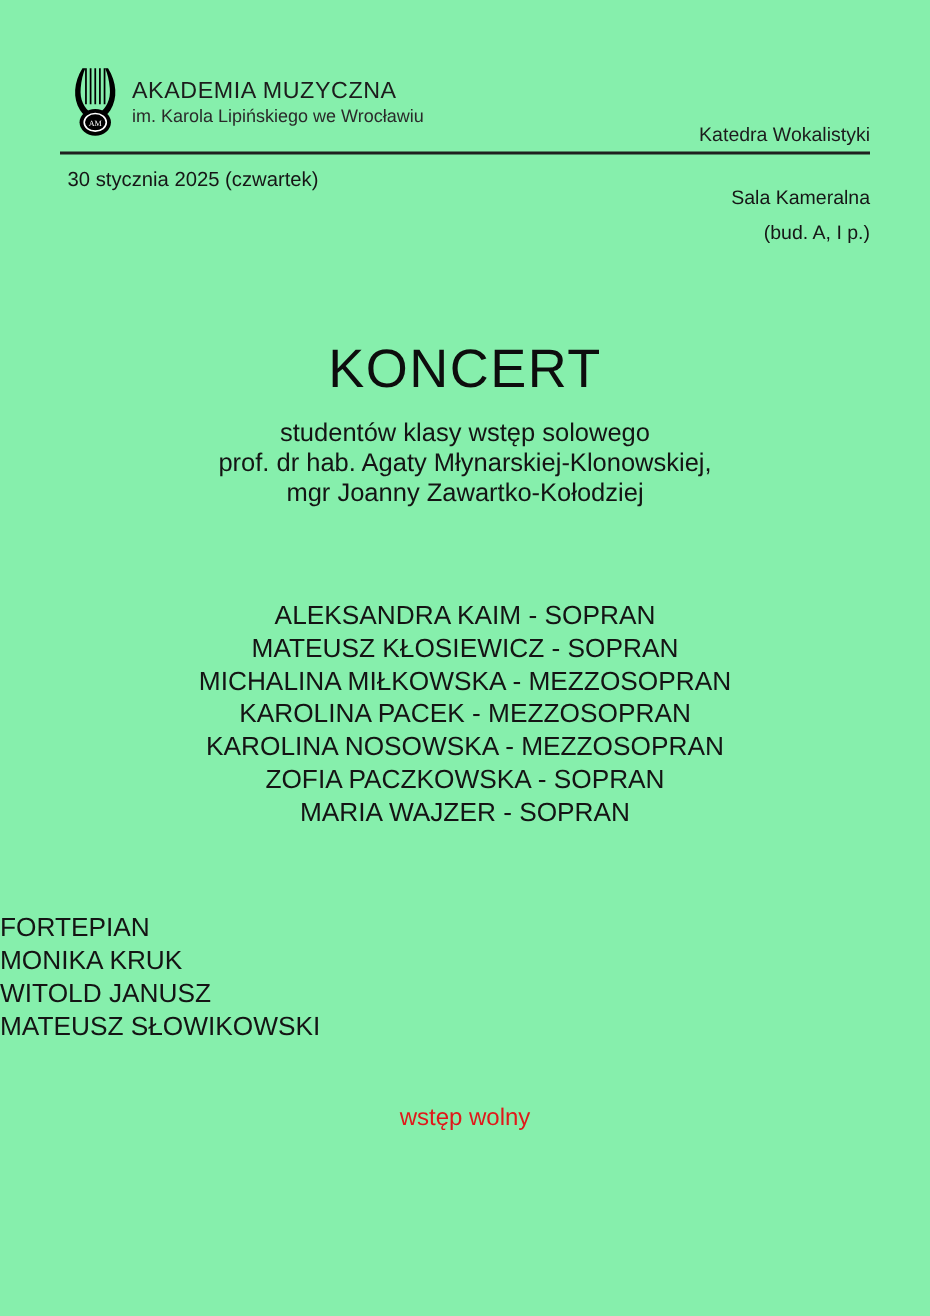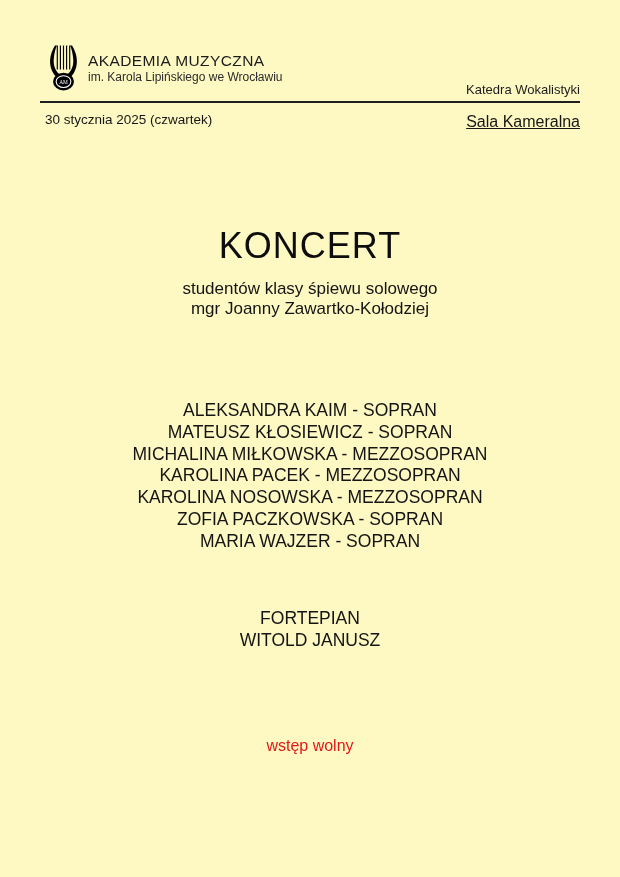--- a/index.html
+++ b/index.html
@@ -4,21 +4,21 @@
 <style>
   html, body {
     margin: 0;
     padding: 0;
     background: #ffffff;
   }
   .page {
     position: relative;
     width: 620px;
     height: 877px;
-    background: #fef9c3;
+    background: #86efac;
     font-family: "Liberation Sans", sans-serif;
     color: #161616;
     overflow: hidden;
   }
 
   
   .brand {
     position: absolute;
     top: 44px;
     left: 48px;
@@ -70,27 +70,26 @@
     position: absolute;
     top: 108px;
     left: 45px;
     font-size: 13.5px;
     line-height: 23.5px;
     color: #161616;
     text-align: right;
   }
   .event-right {
     position: absolute;
-    top: 110px;
+    top: 120px;
     right: 40px;
-    font-size: 16px;
+    font-size: 13px;
     line-height: 23px;
     color: #161616;
     text-align: right;
-    text-decoration: underline;
   }
 
   
   .title {
     position: absolute;
     top: 225px;
     left: 0;
     width: 100%;
     margin: 0;
     text-align: center;
@@ -117,21 +116,20 @@
     text-align: center;
     font-size: 17.5px;
     line-height: 21.8px;
     color: #141414;
   }
   .piano {
     position: absolute;
     top: 607px;
     left: 0;
     width: 100%;
-    text-align: center;
     font-size: 17.5px;
     line-height: 22px;
     color: #141414;
   }
   .admission {
     position: absolute;
     top: 737px;
     left: 0;
     width: 100%;
     text-align: center;
@@ -171,39 +169,43 @@
 
   <div class="department">Katedra Wokalistyki</div>
 
   <div class="rule"></div>
 
   <div class="event-left">
     <div>30 stycznia 2025 (czwartek)</div>
   </div>
   <div class="event-right">
     <div>Sala Kameralna</div>
+    <div>(bud. A, I p.)</div>
   </div>
 
   <h1 class="title">KONCERT</h1>
 
   <div class="subtitle">
-    <div>studentów klasy śpiewu solowego</div>
+    <div>studentów klasy wstęp solowego</div>
+    <div>prof. dr hab. Agaty Młynarskiej-Klonowskiej,</div>
     <div>mgr Joanny Zawartko-Kołodziej</div>
   </div>
 
   <div class="performers">
     <div>ALEKSANDRA KAIM - SOPRAN</div>
     <div>MATEUSZ KŁOSIEWICZ - SOPRAN</div>
     <div>MICHALINA MIŁKOWSKA - MEZZOSOPRAN</div>
     <div>KAROLINA PACEK - MEZZOSOPRAN</div>
     <div>KAROLINA NOSOWSKA - MEZZOSOPRAN</div>
     <div>ZOFIA PACZKOWSKA - SOPRAN</div>
     <div>MARIA WAJZER - SOPRAN</div>
   </div>
 
   <div class="piano">
     <div>FORTEPIAN</div>
+    <div>MONIKA KRUK</div>
     <div>WITOLD JANUSZ</div>
+    <div>MATEUSZ SŁOWIKOWSKI</div>
   </div>
 
   <div class="admission">wstęp wolny</div>
 
 </div>
 
 </body></html>

